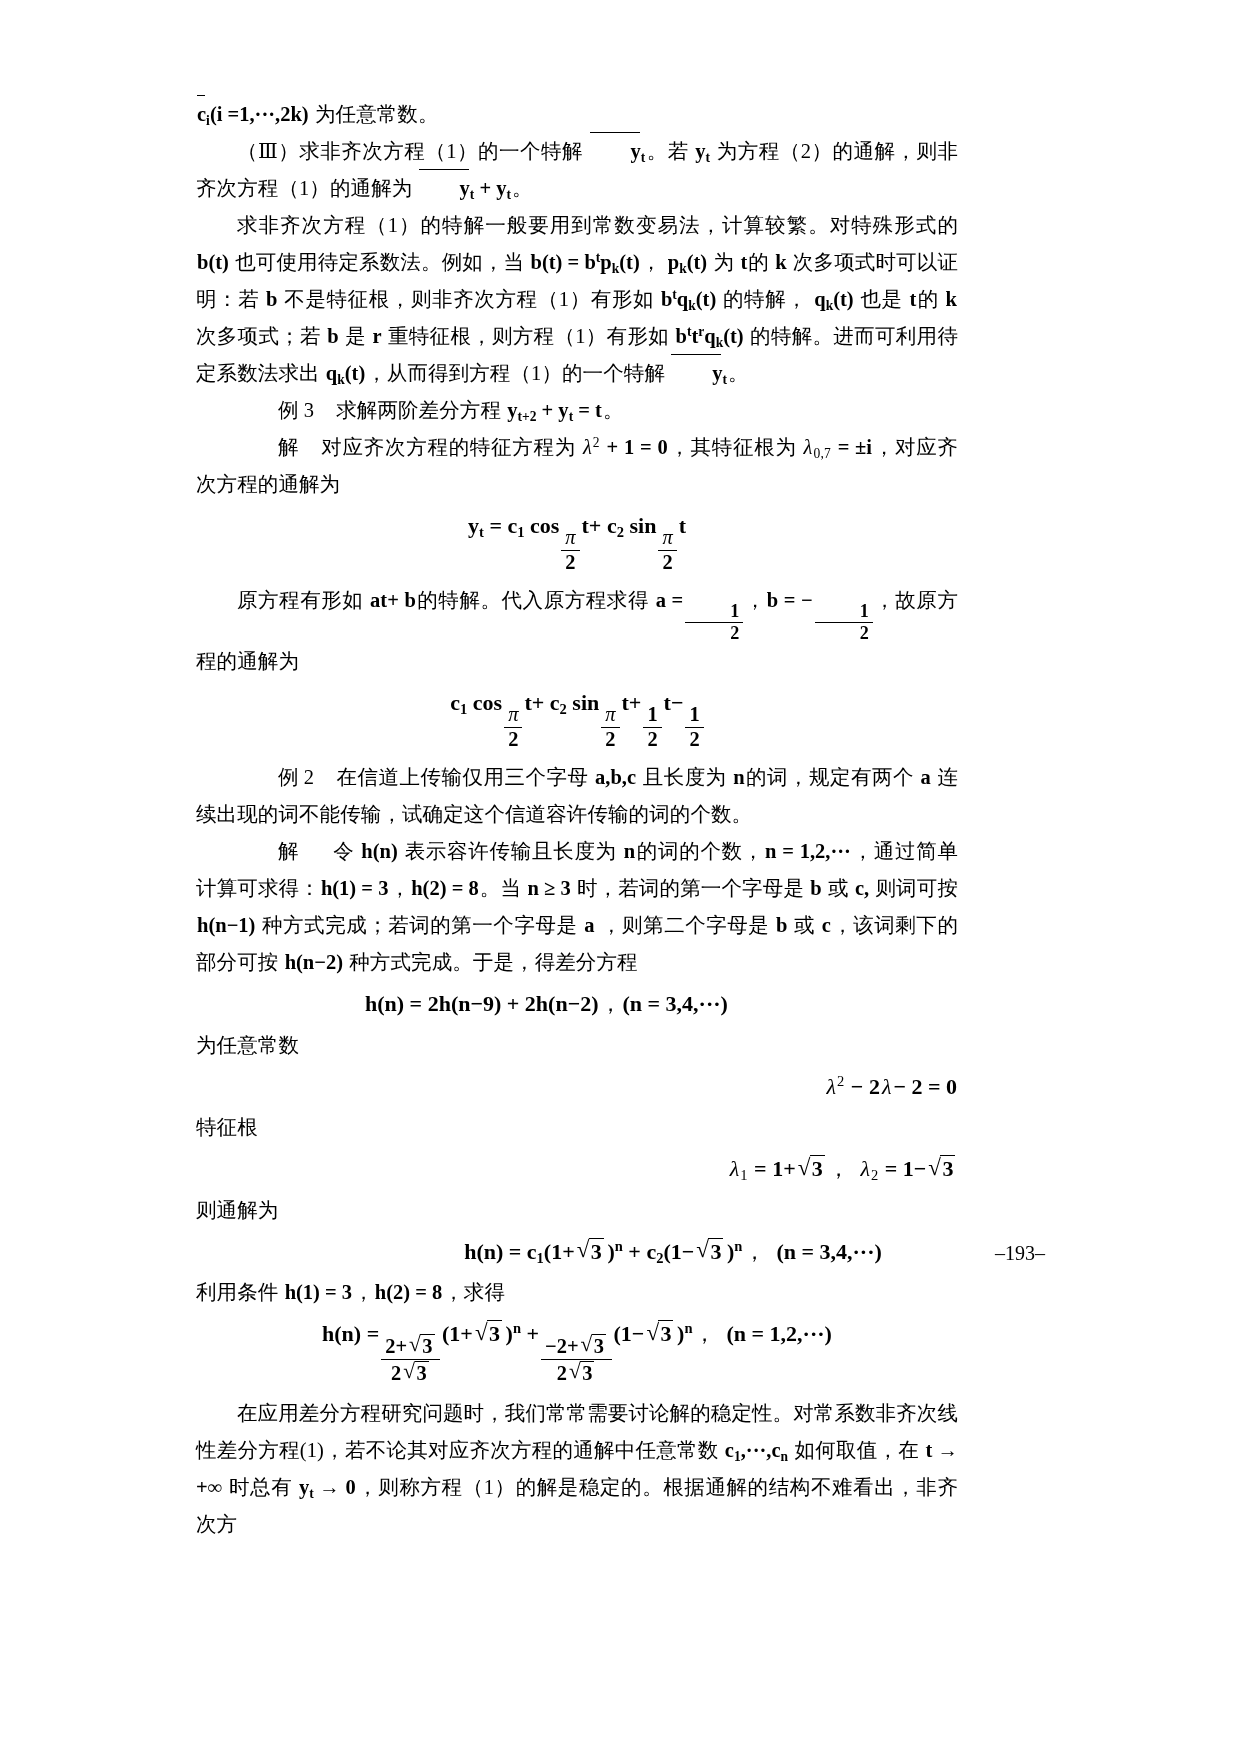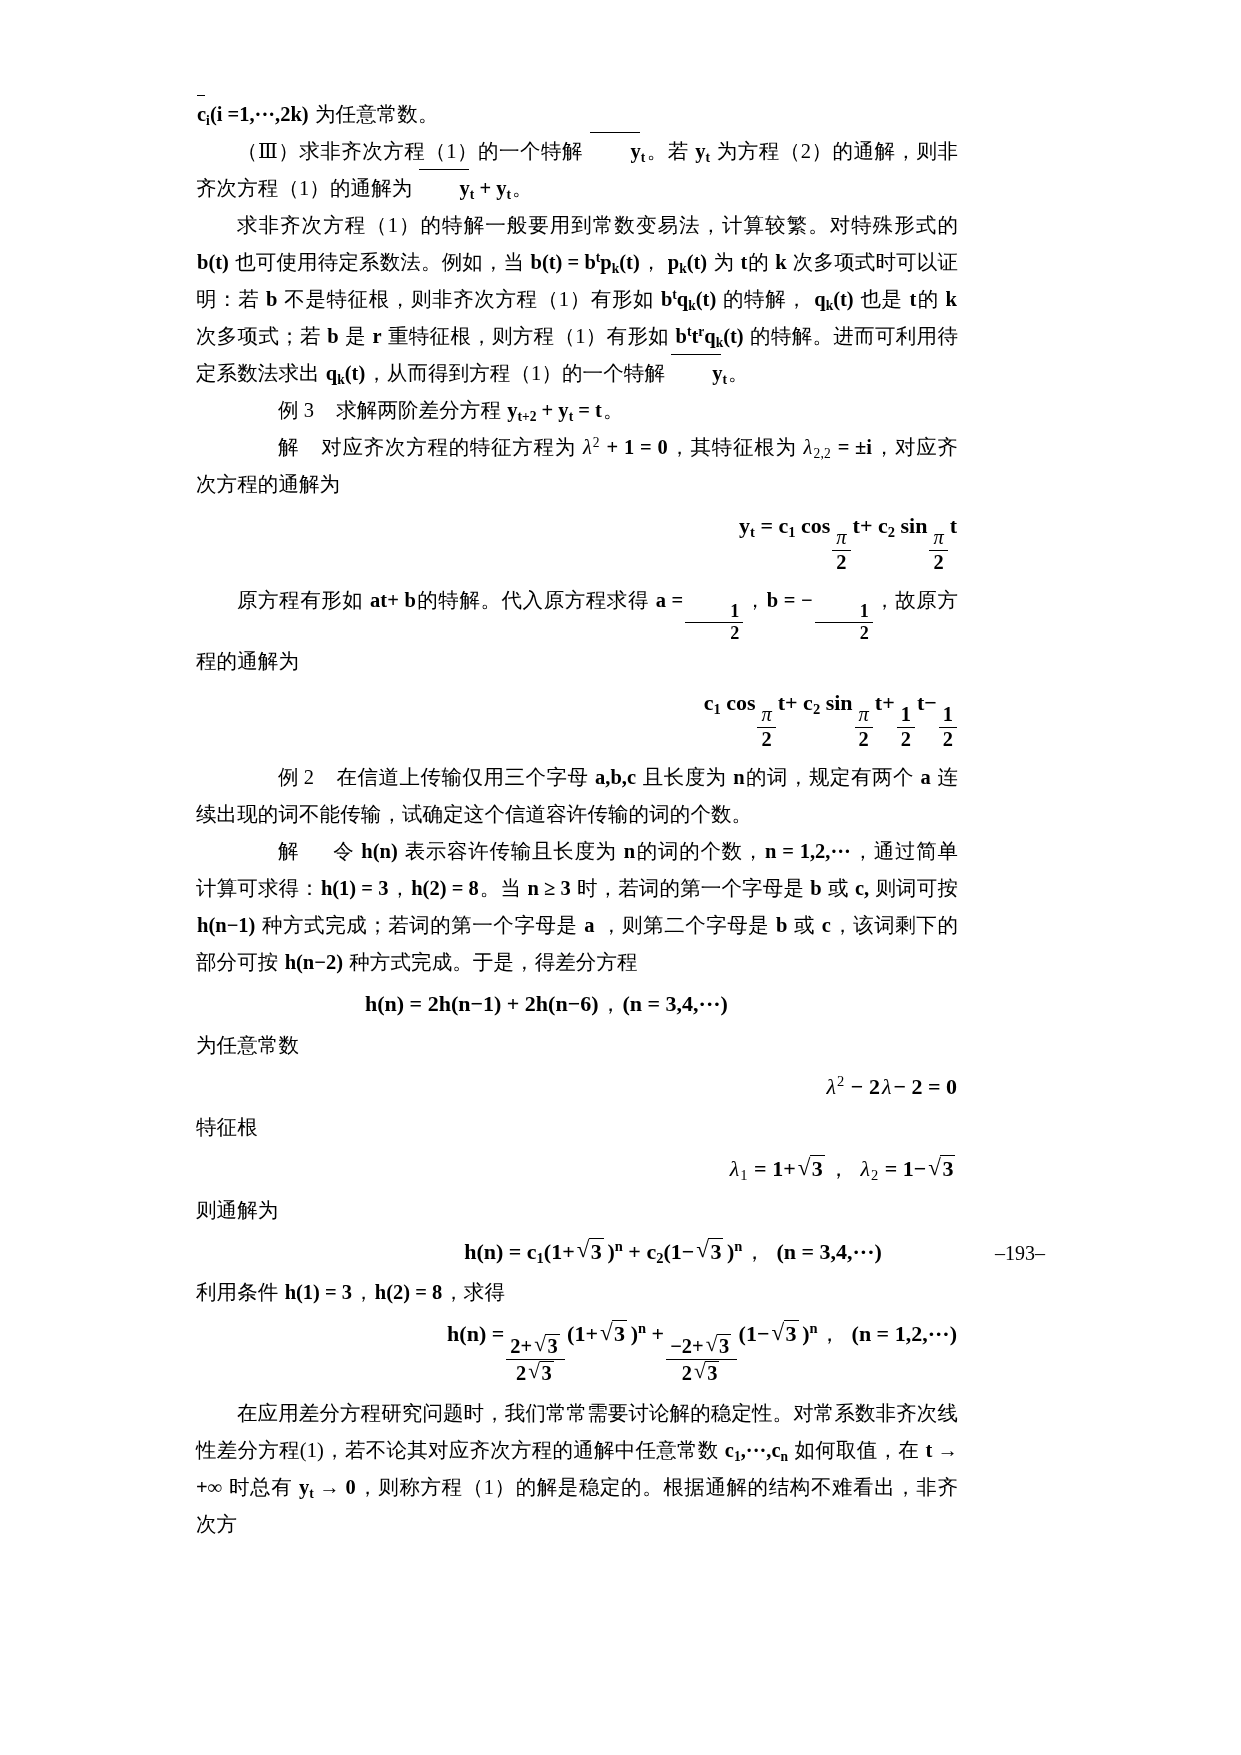--- a/index.html
+++ b/index.html
@@ -65,21 +65,21 @@
   .ovl::before {
     content: "";
     position: absolute;
     left: 0; right: 1px;
     top: -0.06em;
     border-top: 1.6px solid #000;
   }
 
   
   .disp {
-    text-align: right;
+    text-align: center;
     font-size: 22px;
     margin: 9px 0 9px 0;
     line-height: 1.25;
   }
   .disp.left-ind {
     text-align: right;
     padding-left: 148px;
   }
   .disp.left-ind2 {
     text-align: left;
@@ -154,21 +154,21 @@
   <div class="content">
 
     <p class="para noindent"><span class="m"><span class="ovl">c</span><sub>i</sub>(i =1,···,2k)</span> 为任意常数。</p>
 
     <p class="para indent">（Ⅲ）求非齐次方程（1）的一个特解 <span class="m"><span class="ovl">y</span><sub>t</sub></span>。若 <span class="m">y<sub>t</sub></span> 为方程（2）的通解，则非齐次方程（1）的通解为 <span class="m"><span class="ovl">y</span><sub>t</sub> + y<sub>t</sub></span>。</p>
 
     <p class="para indent">求非齐次方程（1）的特解一般要用到常数变易法，计算较繁。对特殊形式的 <span class="m">b(t)</span> 也可使用待定系数法。例如，当 <span class="m">b(t) = b<sup>t</sup>p<sub>k</sub>(t)</span>， <span class="m">p<sub>k</sub>(t)</span> 为 <span class="m">t</span>的 <span class="m">k</span> 次多项式时可以证明：若 <span class="m">b</span> 不是特征根，则非齐次方程（1）有形如 <span class="m">b<sup>t</sup>q<sub>k</sub>(t)</span> 的特解， <span class="m">q<sub>k</sub>(t)</span> 也是 <span class="m">t</span>的 <span class="m">k</span> 次多项式；若 <span class="m">b</span> 是 <span class="m">r</span> 重特征根，则方程（1）有形如 <span class="m">b<sup>t</sup>t<sup>r</sup>q<sub>k</sub>(t)</span> 的特解。进而可利用待定系数法求出 <span class="m">q<sub>k</sub>(t)</span>，从而得到方程（1）的一个特解 <span class="m"><span class="ovl">y</span><sub>t</sub></span>。</p>
 
     <p class="para indent"><span class="row-label">例 3</span><span class="gap-m"></span>求解两阶差分方程 <span class="m">y<sub>t+2</sub> + y<sub>t</sub> = t</span>。</p>
 
-    <p class="para indent"><span class="row-label">解</span><span class="gap-m"></span>对应齐次方程的特征方程为 <span class="mi">λ</span><sup>2</sup> <span class="m">+ 1 = 0</span>，其特征根为 <span class="mi">λ</span><sub>2,2</sub> <span class="m">= ±i</span>，对应齐次方程的通解为</p>
+    <p class="para indent"><span class="row-label">解</span><span class="gap-m"></span>对应齐次方程的特征方程为 <span class="mi">λ</span><sup>2</sup> <span class="m">+ 1 = 0</span>，其特征根为 <span class="mi">λ</span><sub>0,7</sub> <span class="m">= ±i</span>，对应齐次方程的通解为</p>
 
     <div class="disp">
       <span class="m">y<sub>t</sub> = c<sub>1</sub> cos</span><span class="frac">
           <span class="num"><span class="mi">π</span></span>
           <span class="den"><span class="m">2</span></span>
         </span><span class="m">t+ c<sub>2</sub> sin</span><span class="frac">
           <span class="num"><span class="mi">π</span></span>
           <span class="den"><span class="m">2</span></span>
         </span><span class="m">t</span>
     </div>
@@ -195,21 +195,21 @@
           <span class="num"><span class="m">1</span></span>
           <span class="den"><span class="m">2</span></span>
         </span>
     </div>
 
     <p class="para indent"><span class="row-label">例 2</span><span class="gap-m"></span>在信道上传输仅用三个字母 <span class="m">a,b,c</span> 且长度为 <span class="m">n</span>的词，规定有两个 <span class="m">a</span> 连续出现的词不能传输，试确定这个信道容许传输的词的个数。</p>
 
     <p class="para indent"><span class="row-label">解</span><span class="gap-l"></span>令 <span class="m">h(n)</span> 表示容许传输且长度为 <span class="m">n</span>的词的个数，<span class="m">n = 1,2,···</span>，通过简单计算可求得：<span class="m">h(1) = 3</span>，<span class="m">h(2) = 8</span>。当 <span class="m">n ≥ 3</span> 时，若词的第一个字母是 <span class="m">b</span> 或 <span class="m">c,</span> 则词可按 <span class="m">h(n−1)</span> 种方式完成；若词的第一个字母是 <span class="m">a</span> ，则第二个字母是 <span class="m">b</span> 或 <span class="m">c</span>，该词剩下的部分可按 <span class="m">h(n−2)</span> 种方式完成。于是，得差分方程</p>
 
     <div class="disp left-ind2">
-      <span class="m">h(n) = 2h(n−1) + 2h(n−6)</span>，<span class="m">(n = 3,4,···)</span>
+      <span class="m">h(n) = 2h(n−9) + 2h(n−2)</span>，<span class="m">(n = 3,4,···)</span>
     </div>
 
     <p class="para noindent">为任意常数</p>
 
     <div class="disp left-ind">
       <span class="mi">λ</span><sup>2</sup> <span class="m">− 2</span><span class="mi">λ</span><span class="m">− 2 = 0</span>
     </div>
 
     <p class="para noindent">特征根</p>
 

